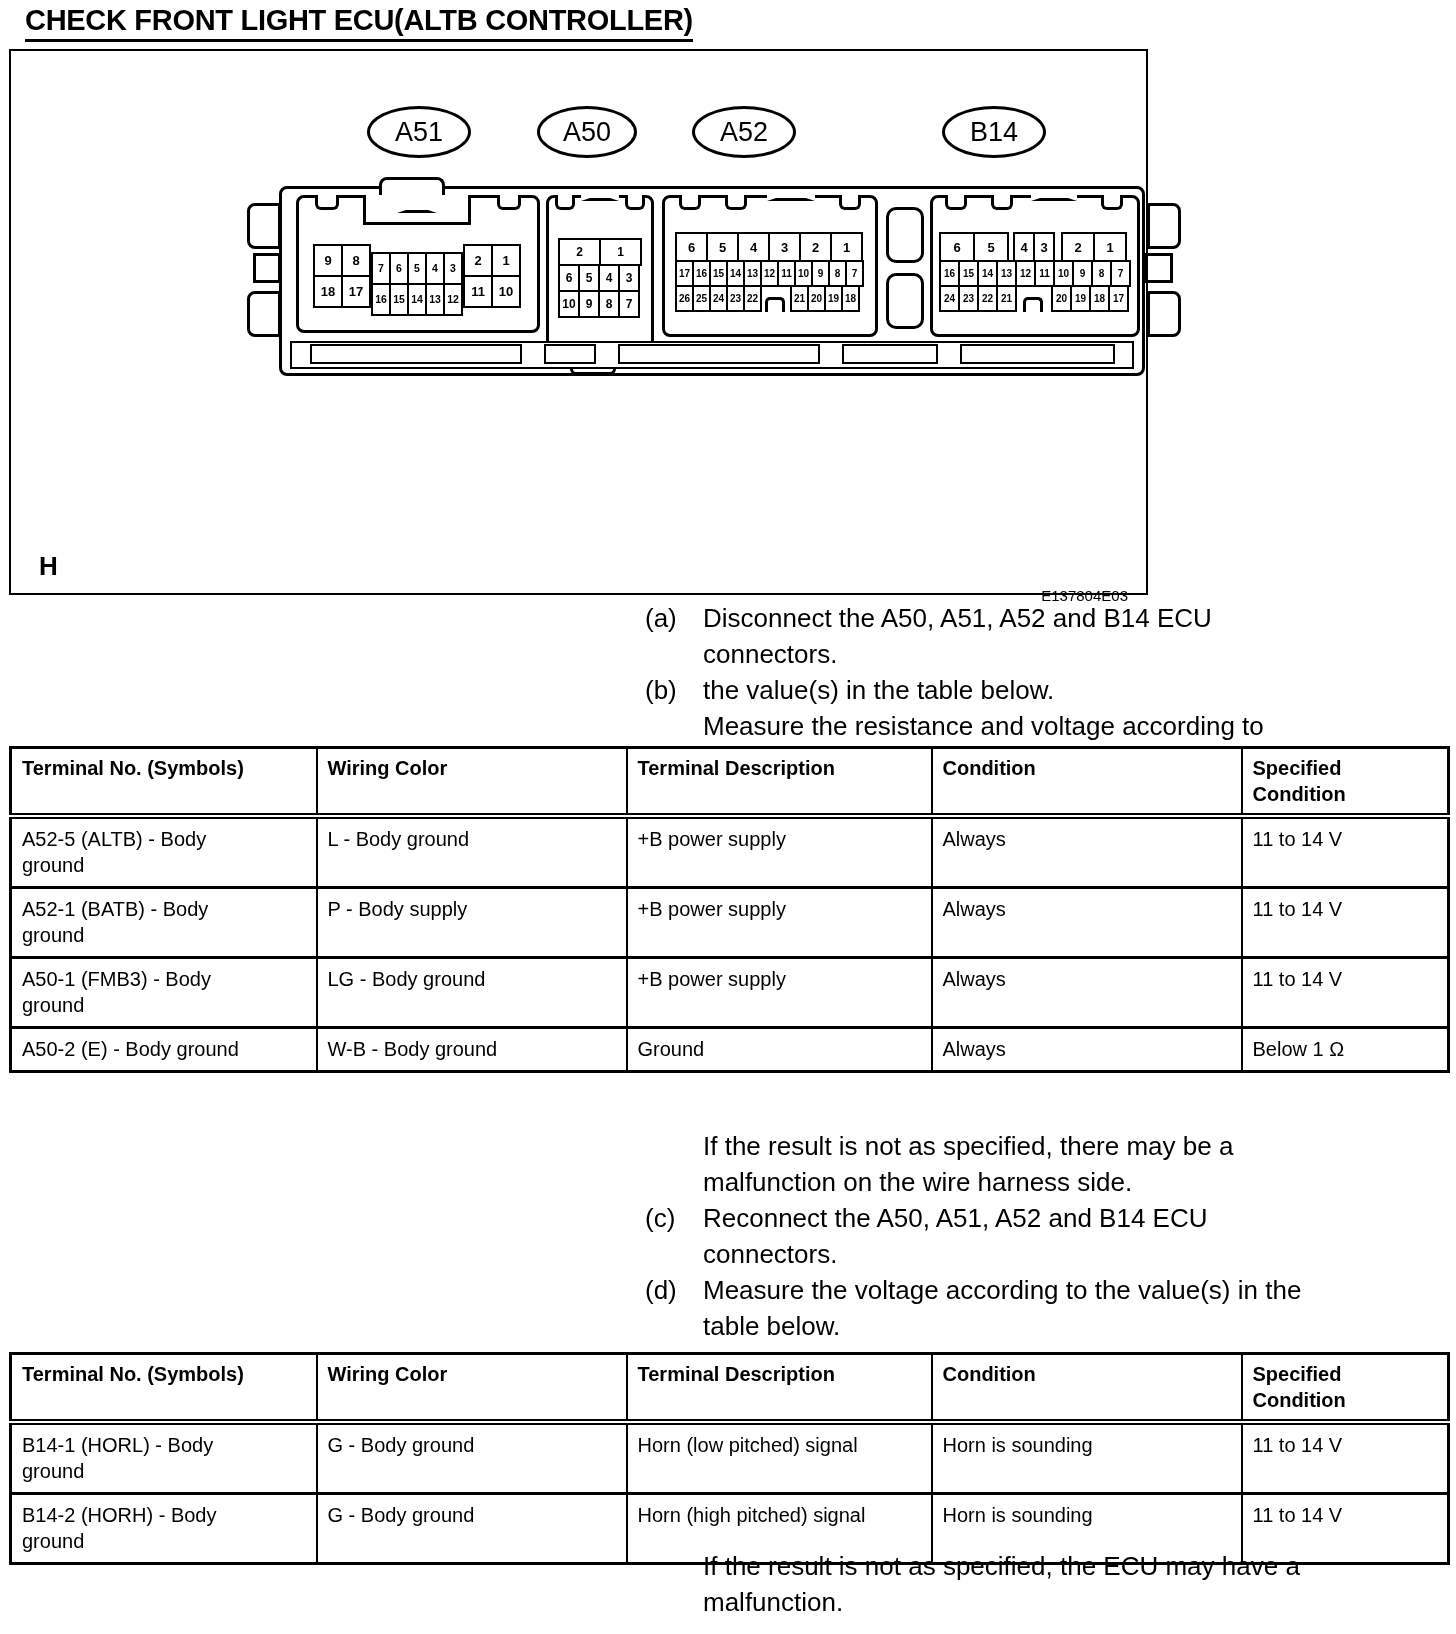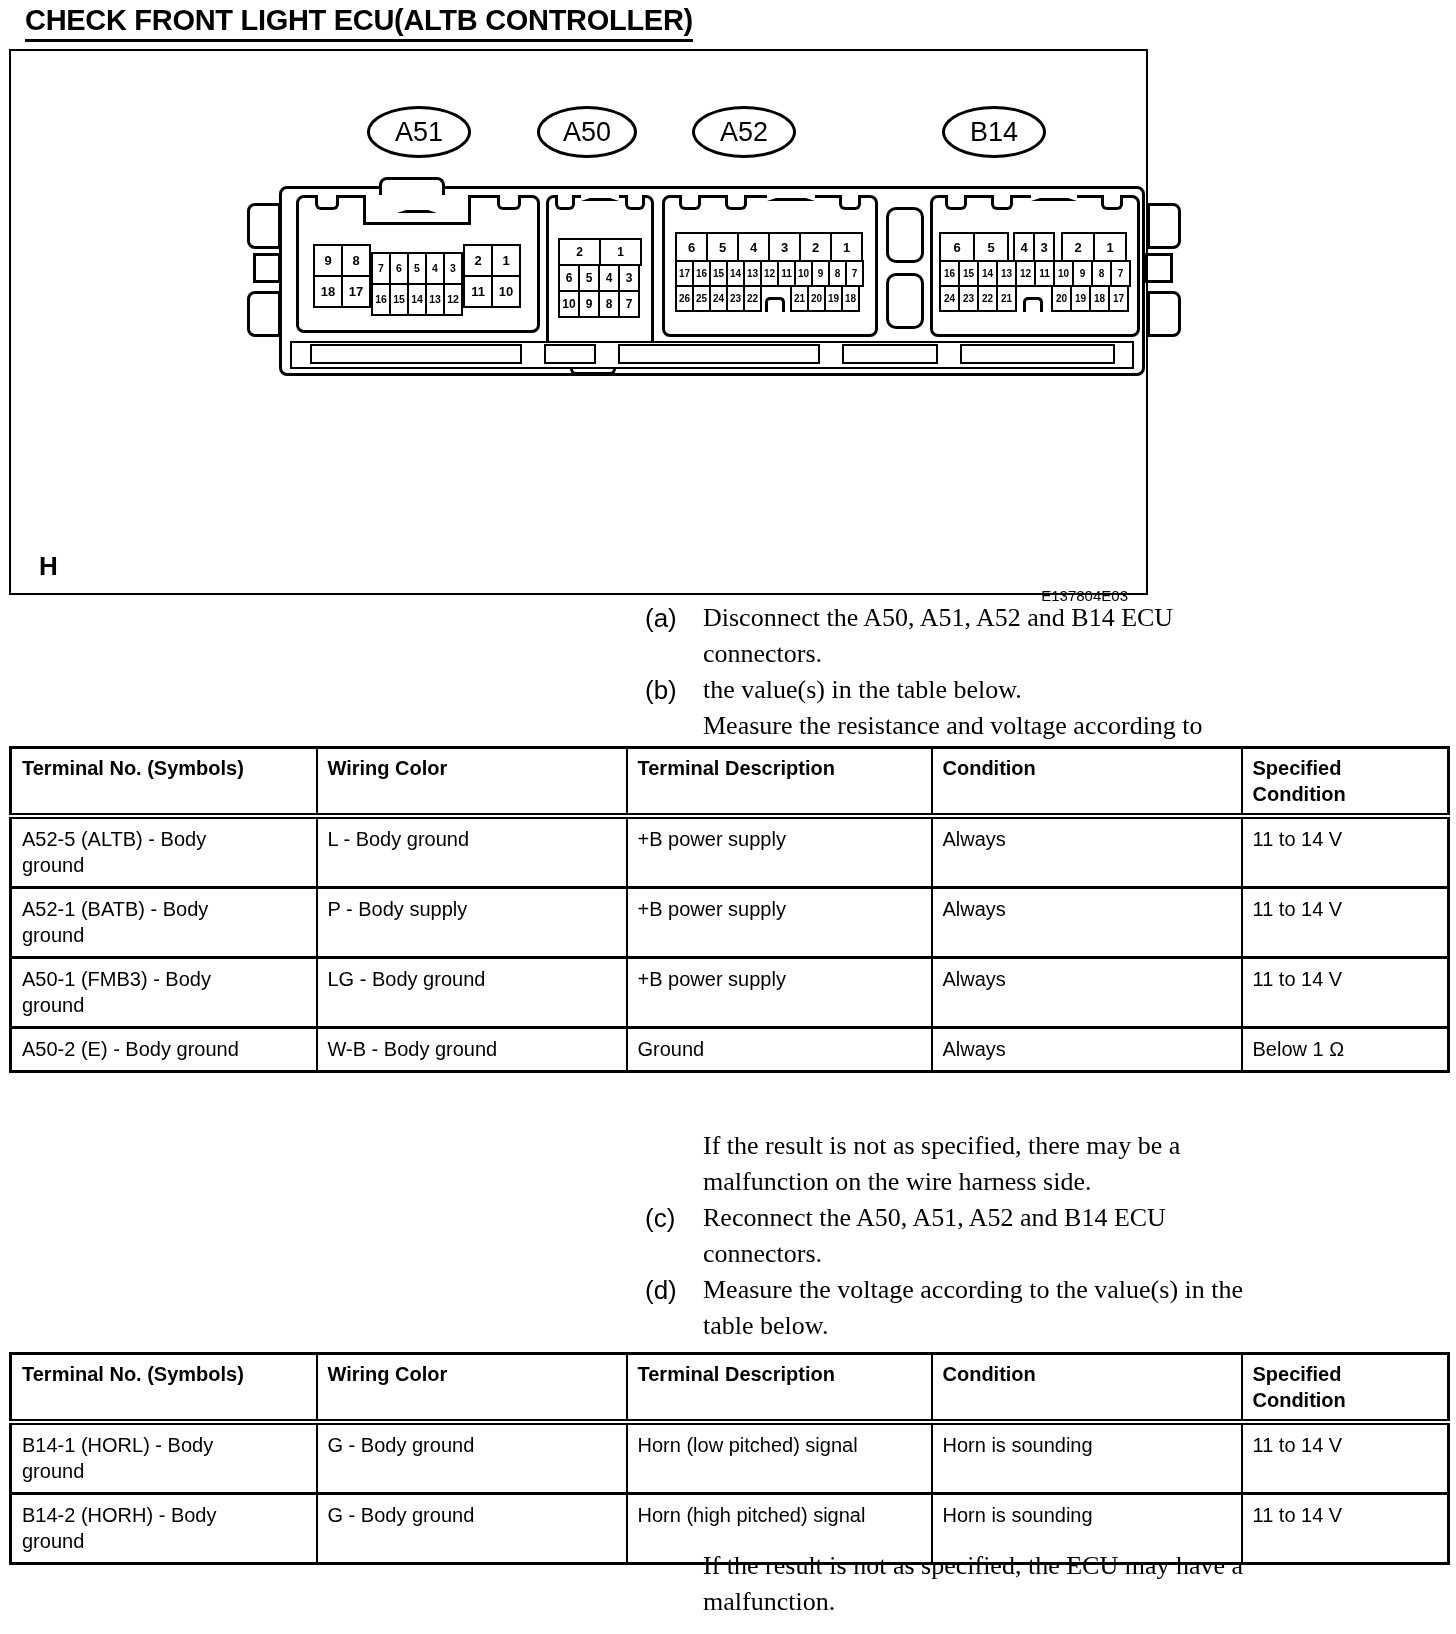--- a/index.html
+++ b/index.html
@@ -41,21 +41,21 @@
   .pcell{background:#fff;border:2px solid #000;margin-right:-2px;box-sizing:border-box;
          display:flex;align-items:center;justify-content:center;font-weight:bold;line-height:1;}
   .pgap{display:flex;align-items:flex-end;justify-content:center;}
   .gap-tab{width:20px;height:15px;border:3px solid #000;border-bottom:none;border-radius:5px 5px 0 0;
            background:#fff;box-sizing:border-box;}
 
   
   .textblock{position:absolute;font-size:26px;line-height:36px;}
   .step{display:flex;}
   .step-label{width:58px;flex:none;}
-  .step-line{white-space:nowrap;font-family:Liberation Serif, serif;}
+  .step-line{white-space:nowrap;}
 
   
   .tablewrap{position:absolute;left:9px;width:1438px;}
   table.spec{border-collapse:collapse;table-layout:fixed;width:1438px;border:3px solid #000;background:#fff;}
   table.spec th{font-weight:bold;text-align:left;font-size:20px;line-height:26px;
                 padding:6px 10px;border-left:2px solid #000;border-bottom:6px double #000;vertical-align:top;}
   table.spec td{font-size:20px;line-height:26px;padding:7px 10px 8px;border-left:2px solid #000;
                 border-top:3px solid #000;vertical-align:top;white-space:pre-line;}
   table.spec th:first-child,table.spec td:first-child{border-left:none;}
 </style>

